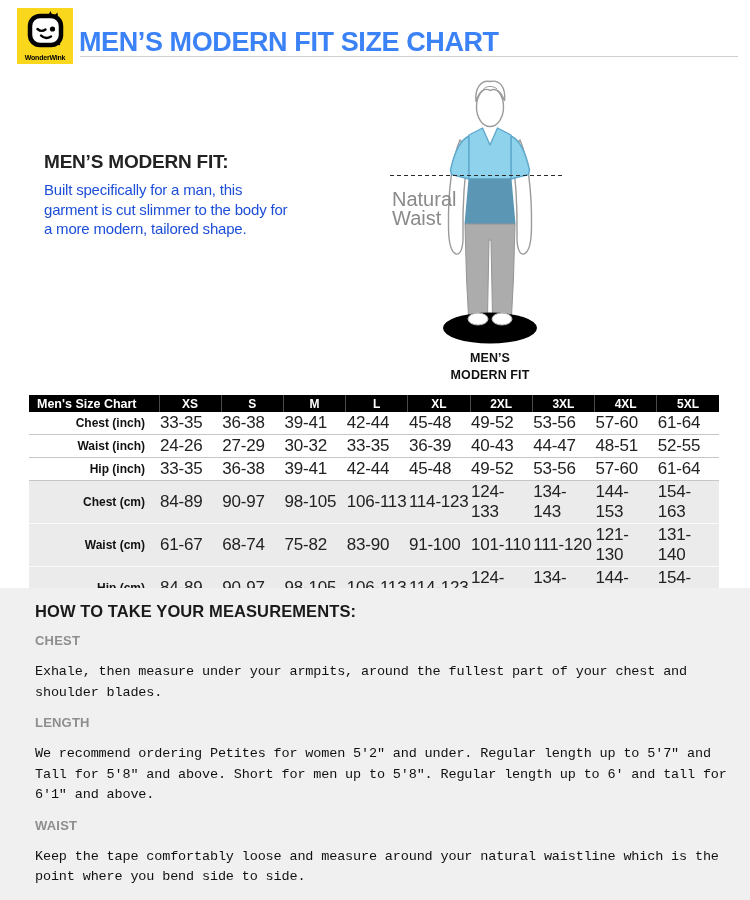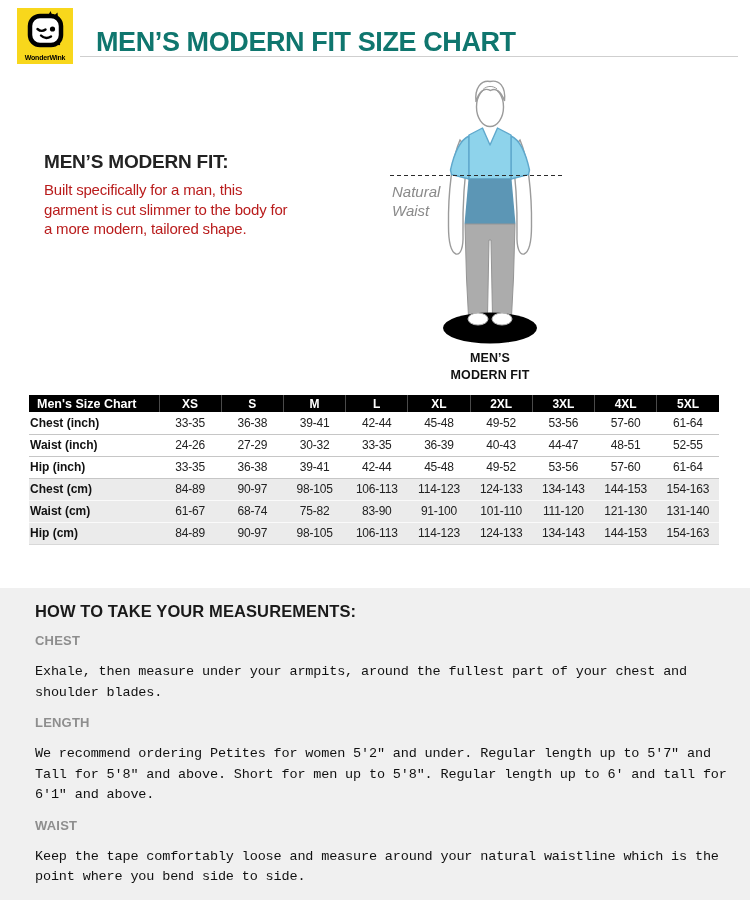--- a/index.html
+++ b/index.html
@@ -6,47 +6,47 @@
   .page {
     position:relative; width:750px; height:900px; overflow:hidden;
     background:#fff; font-family:"Liberation Sans", sans-serif; color:#1a1a1a;
   }
 
   
   .logo { position:absolute; left:17px; top:8px; width:56px; height:56px; background:#F8D71C; }
   .logo svg { display:block; }
   .logo-text { position:absolute; left:0; right:0; bottom:3px; text-align:center;
     font-size:7px; font-weight:bold; color:#000; letter-spacing:-0.2px; }
-  .header-title { position:absolute; left:96px; top:27px; font-size:27px; font-weight:bold;
-    letter-spacing:-0.4px; color:#0f766e; white-space:nowrap; }
+  .header-title { position:absolute; left:79px; top:27px; font-size:27px; font-weight:bold;
+    letter-spacing:-0.4px; color:#3b82f6; white-space:nowrap; }
   .header-rule { position:absolute; left:80px; right:12px; top:56px; border-top:1px solid #cfcfcf; }
 
   
   .hero { position:absolute; left:0; top:70px; width:750px; height:325px; }
   .intro { position:absolute; left:44px; top:81px; width:245px; }
   .intro h3 { margin:0 0 7px 0; font-size:19px; font-weight:bold; letter-spacing:-0.2px; color:#232323; }
-  .intro p { margin:0; font-size:15px; line-height:19.5px; color:#b91c1c; letter-spacing:-0.2px; }
+  .intro p { margin:0; font-size:15px; line-height:19.5px; color:#1d4ed8; letter-spacing:-0.2px; }
   .figure-svg { position:absolute; left:380px; top:8px; }
-  .waist-label { position:absolute; left:392px; top:112px; font-size:15px; font-style:italic;
+  .waist-label { position:absolute; left:392px; top:120px; font-size:20px; 
     color:#8a8a8a; line-height:19px; }
   .figure-caption { position:absolute; left:390px; top:280px; width:200px; text-align:center;
     font-size:12.5px; font-weight:bold; line-height:17px; color:#111; letter-spacing:0.1px; }
 
   
   .table-wrap { position:absolute; left:29px; top:395px; width:690px; }
   table.size-chart { width:690px; border-collapse:collapse; table-layout:fixed; }
   table.size-chart col.label-col { width:130px; }
   table.size-chart thead th { background:#000; color:#fff; height:17px; font-size:12px;
     font-weight:bold; text-align:center; border-left:1px solid #4a4a4a; padding:0; }
   table.size-chart thead th.title-cell { text-align:left; padding-left:8px; font-size:12.5px; border-left:none; }
   table.size-chart tbody tr { height:22px; border-bottom:1px solid #c6c6c6; }
   table.size-chart tbody tr.shaded { background:#ebebeb; border-bottom:1px solid #fafafa; }
   table.size-chart tbody tr:last-child { border-bottom:1px solid #d8d8d8; }
-  table.size-chart tbody th { text-align:left; padding-right:14px; font-size:12px; font-weight:bold; color:#111; }
-  table.size-chart tbody td { text-align:center; font-size:12px; color:#222; letter-spacing:-0.2px; }
+  table.size-chart tbody th { text-align:right; padding-right:14px; font-size:12px; font-weight:bold; color:#111; }
+  table.size-chart tbody td { text-align:left; font-size:17px; color:#222; letter-spacing:-0.2px; }
 
   
   .footnote { position:absolute; left:29px; top:555px; width:690px; display:flex;
     justify-content:space-between; align-items:baseline; }
   .footnote-left { font-size:10.5px; font-weight:bold; letter-spacing:-0.3px; color:#111; }
   .footnote-right { font-size:11px; letter-spacing:-0.3px; color:#111; }
   .footnote-right b { font-weight:bold; }
 
   
   .measure { position:absolute; left:0; top:588px; width:750px; height:312px; background:#f0f0f0;

